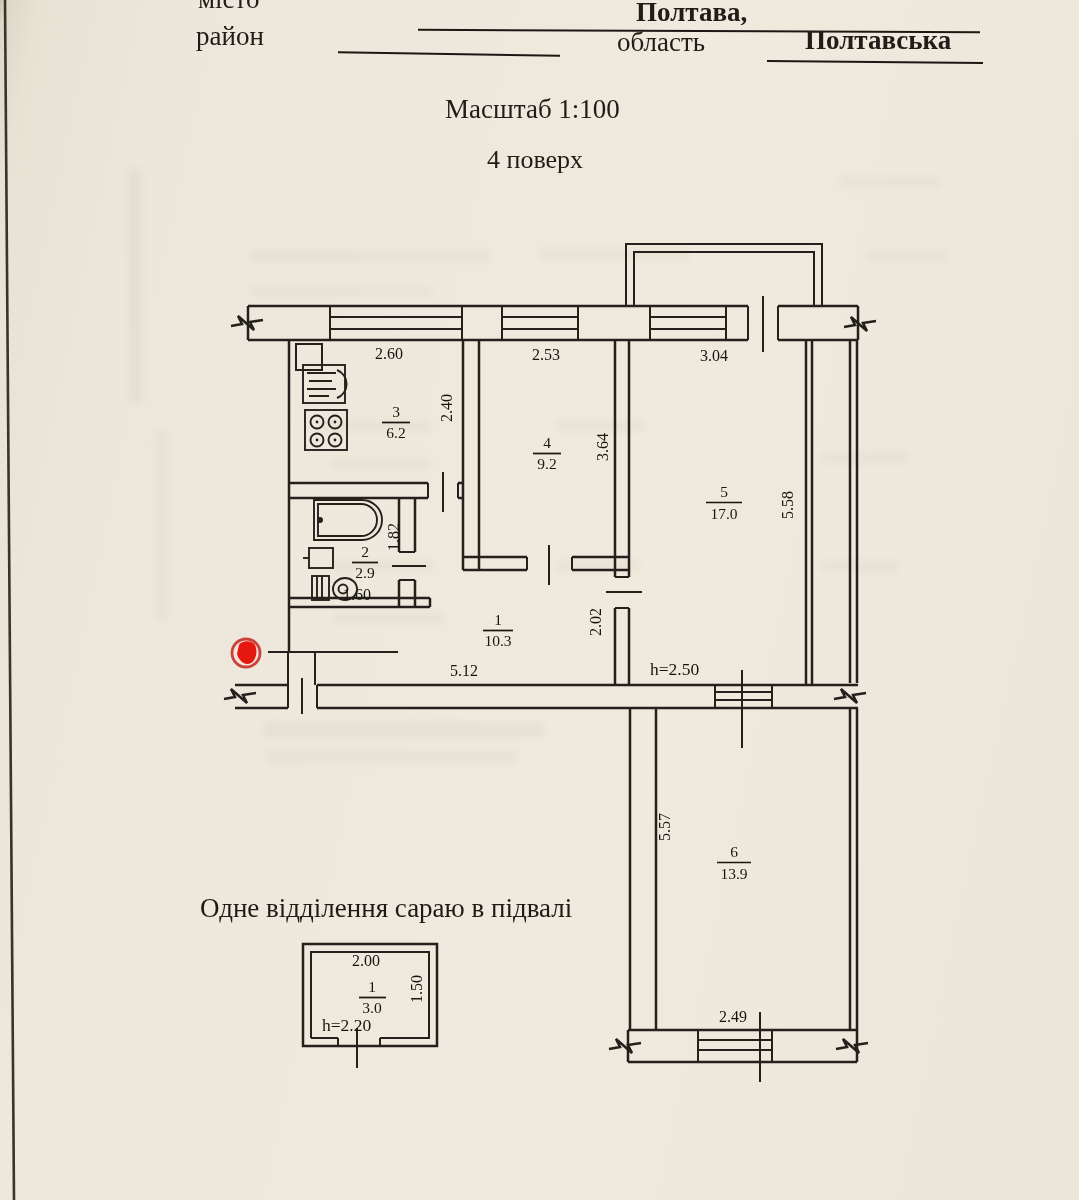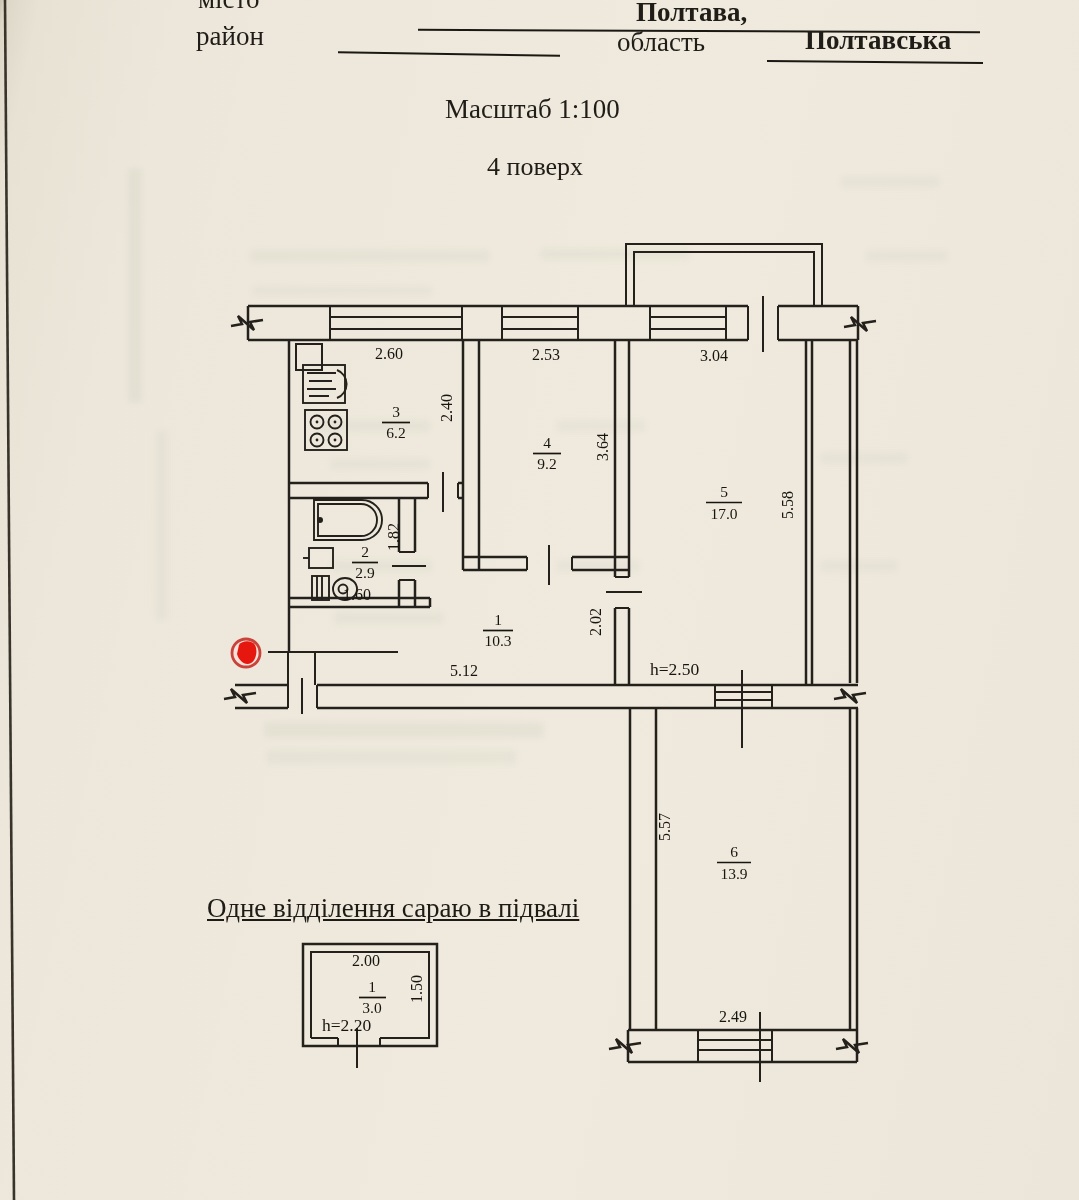--- a/index.html
+++ b/index.html
@@ -48,22 +48,22 @@
   <span class="hdr" style="left:198px;top:-15px;">місто</span>
   <span class="hdr" style="left:196px;top:22px;">район</span>
   <span class="hdr b" style="left:636px;top:-2px;">Полтава,</span>
   <div class="uline" style="left:418px;top:30px;width:562px;transform:rotate(0.25deg);"></div>
   <div class="uline" style="left:338px;top:53px;width:222px;transform:rotate(0.9deg);"></div>
   <span class="hdr" style="left:617px;top:28px;font-family:Liberation Serif, serif;">область</span>
   <span class="hdr b" style="left:783px;top:26px;margin-left:22px;">Полтавська</span>
   <div class="uline" style="left:767px;top:61px;width:216px;transform:rotate(0.5deg);"></div>
 
   <span class="hdr" style="left:445px;top:87px;margin-top:8px;">Масштаб 1:100</span>
-  <span class="hdr" style="left:487px;top:153px;font-size:26px;">4 поверх</span>
-  <span class="caption" style="left:207px;top:893px;text-decoration:underline;">Одне відділення сараю в підвалі</span>
+  <span class="hdr" style="left:487px;top:146px;font-size:26px;">4 поверх</span>
+  <span class="caption" style="left:200px;top:893px;">Одне відділення сараю в підвалі</span>
 
   <svg width="1079" height="1200" viewBox="0 0 1079 1200">
     <defs>
       <g id="brk">
           <path d="M-16,3 L-5,1 L-9,-7 L7,7 L3,-1 L16,-3" class="wall"></path>
         </g>
     </defs>
 
     <path d="M5,0 L14,1200" stroke="#38342c" stroke-width="2.6" fill="none"></path>
 

